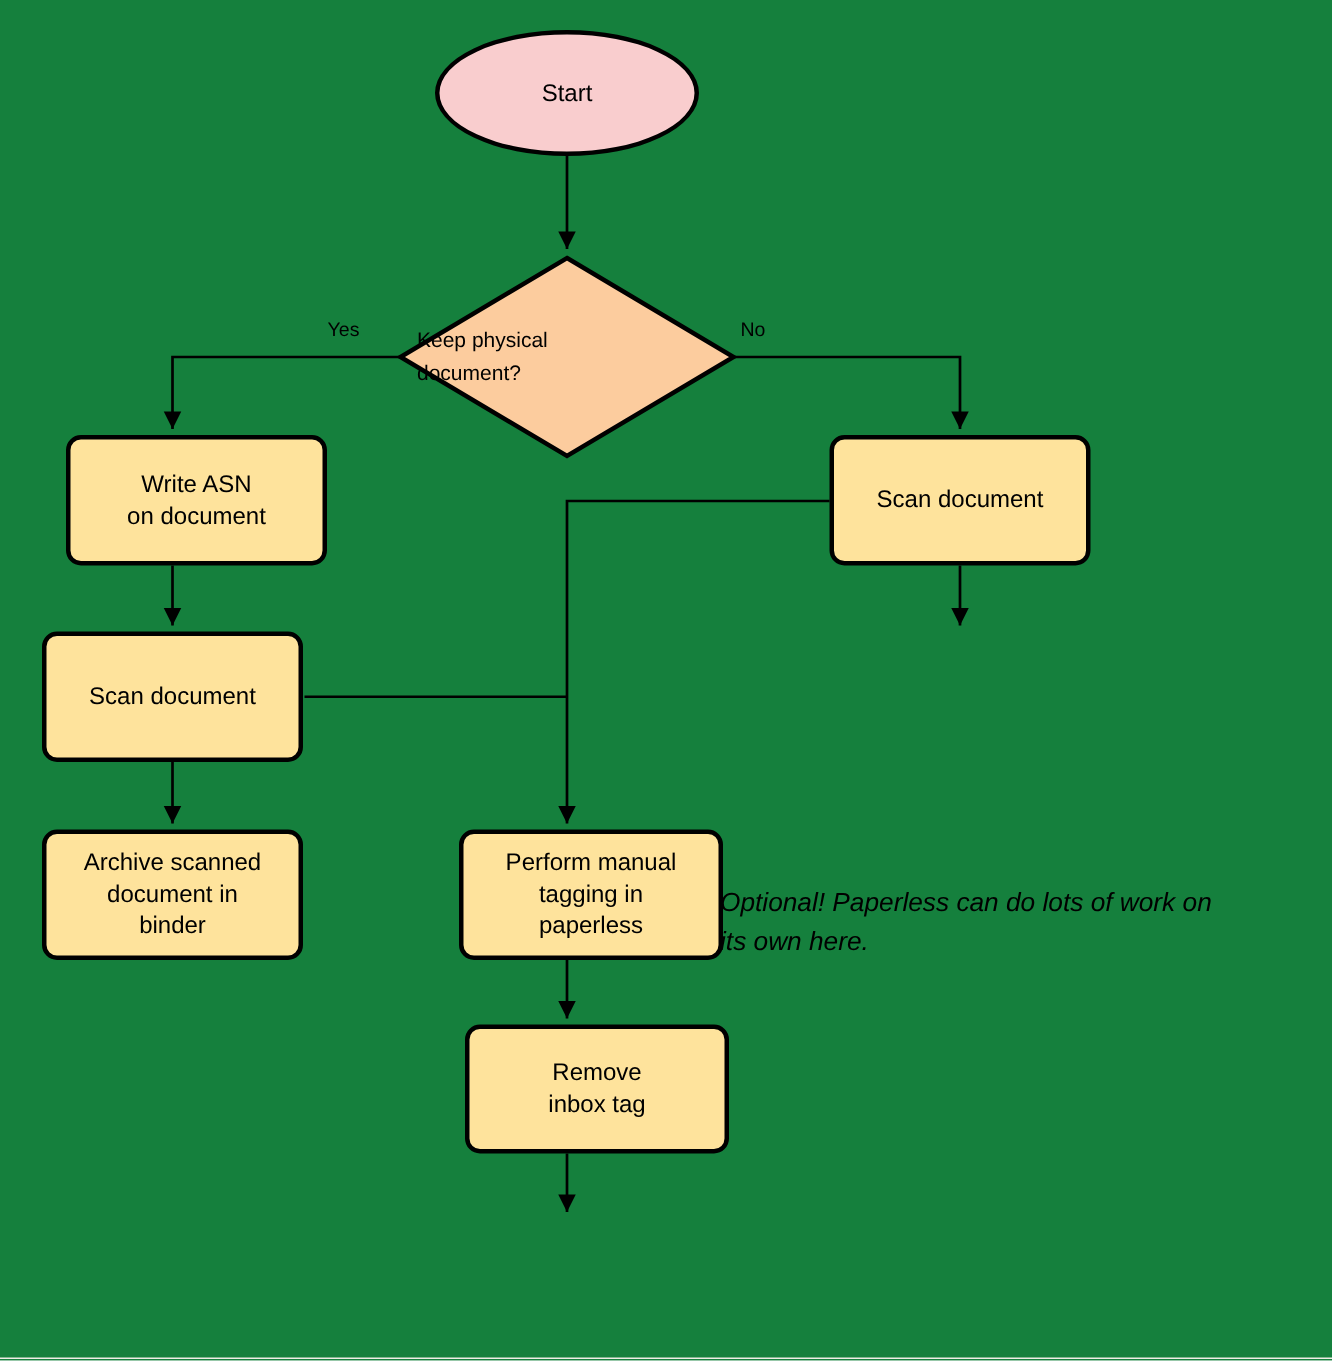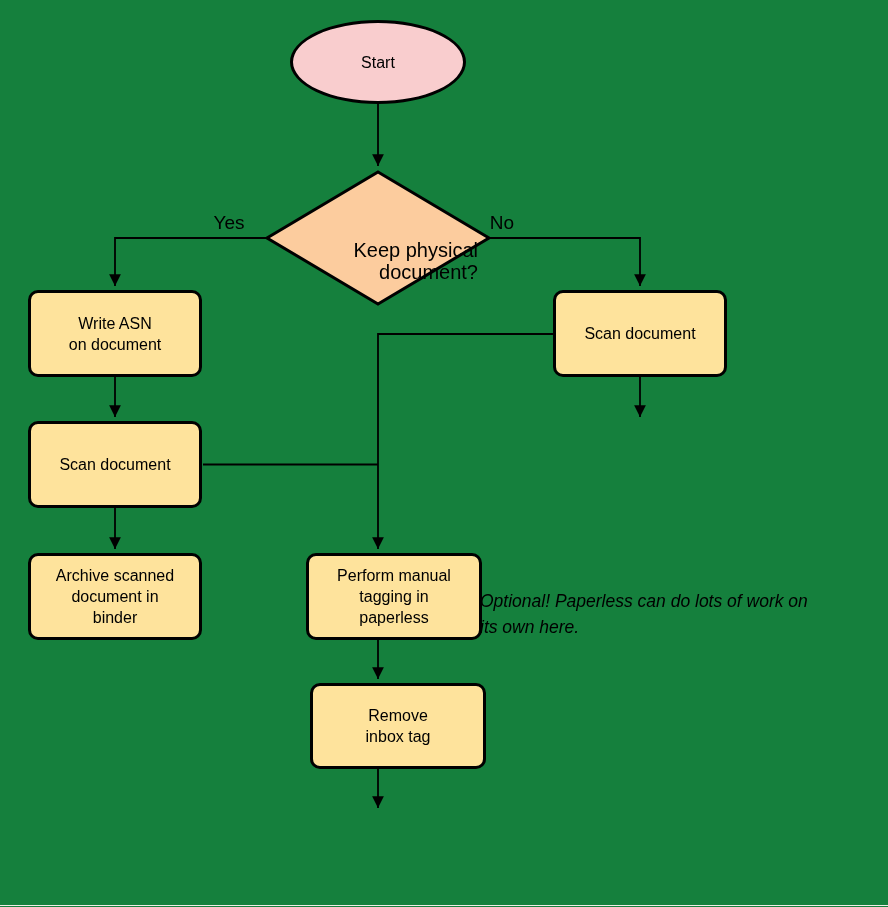--- a/index.html
+++ b/index.html
@@ -33,29 +33,28 @@
     border: 3px solid #000000;
     border-radius: 10px;
   }
   .ellipse {
     background: #F9CDCE;
     border: 3px solid #000000;
     border-radius: 50%;
   }
   .diamond-label {
     position: absolute;
-    text-align: right;
-    font-size: 20px;
+    text-align: left;
+    font-size: 14px;
     line-height: 22px;
     white-space: pre-line;
-    margin-top: 24px;
   }
   .edge-label {
     position: absolute;
-    font-size: 19px;
+    font-size: 13px;
     text-align: center;
   }
   .annotation {
     position: absolute;
     font-size: 17.5px;
     font-style: italic;
     line-height: 26px;
     white-space: pre-line;
   }
   .bottom-divider {
@@ -96,21 +95,21 @@
   <div class="node ellipse" style="left:290px; top:20px; width:176px; height:84px;">
     <span>Start</span>
   </div>
 
   <div class="diamond-label" style="left:278px; top:215px; width:200px;">Keep physical
 document?</div>
 
   <div class="edge-label" style="left:203px; top:212px; width:52px;">Yes</div>
   <div class="edge-label" style="left:476px; top:212px; width:52px;">No</div>
 
-  <div class="node rect" style="left:28px; top:290px; width:174px; height:87px;">
+  <div class="node rect" style="left:44px; top:290px; width:174px; height:87px;">
     <span>Write ASN
 on document</span>
   </div>
   <div class="node rect" style="left:28px; top:421px; width:174px; height:87px;">
     <span>Scan document</span>
   </div>
   <div class="node rect" style="left:28px; top:553px; width:174px; height:87px;">
     <span>Archive scanned
 document in
 binder</span>

